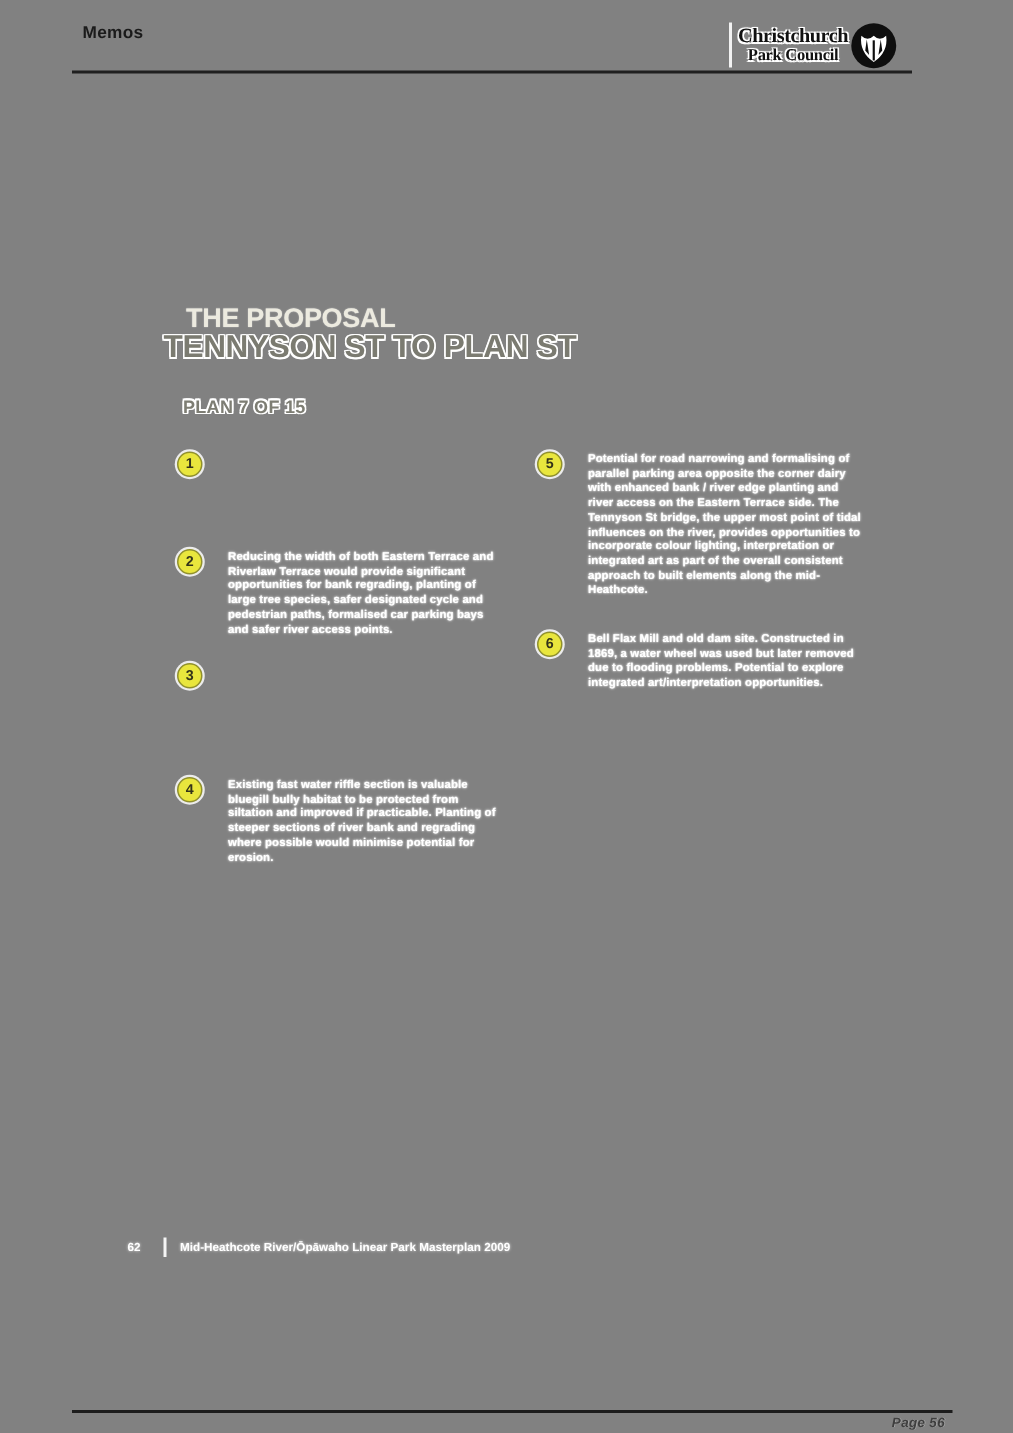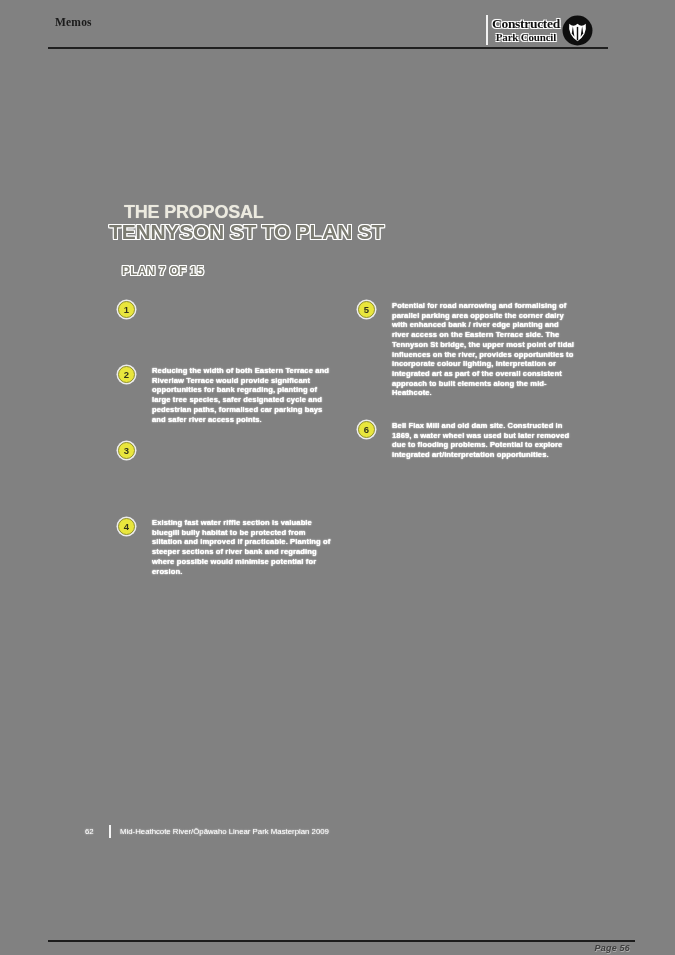--- a/index.html
+++ b/index.html
@@ -14,21 +14,20 @@
   }
   .abs { position: absolute; }
 
   
   .memos {
     left: 55px; top: 16px;
     font-size: 11.5px;
     font-weight: bold;
     color: #1b1b1b;
     letter-spacing: 0.2px;
-    font-family: Liberation Serif, serif;
   }
   .header-rule {
     left: 48px; top: 47px;
     width: 560px; height: 2px;
     background: #1f1f1f;
   }
 
   
   .logo {
     left: 486px; top: 13px;
@@ -116,21 +115,21 @@
   .i5 { left: 358px; top: 301px; }
   .i6 { left: 358px; top: 421px; }
 
   
   .footer {
     left: 85px; top: 825px;
     display: flex;
     align-items: center;
     color: #ffffff;
     font-size: 7.8px;
-    font-weight: normal;
+    font-weight: bold;
     text-shadow: 0 0 2px rgba(255,255,255,0.8);
     justify-content: space-between;
   }
   .footer-num { width: 24px; }
   .footer-bar {
     width: 2px; height: 13px;
     background: #f5f5f5;
     margin-right: 9px;
   }
 
@@ -151,21 +150,21 @@
   }
 </style>
 </head>
 <body>
 
 <div class="abs memos">Memos</div>
 
 <div class="abs logo">
   <div class="logo-bar"></div>
   <div class="logo-text">
-    <div class="logo-line1">Constructed</div>
+    <div class="logo-line1">Christchurch</div>
     <div class="logo-line2">Park Council</div>
   </div>
   <svg class="logo-emblem" viewBox="0 0 30 30">
     <circle cx="15" cy="15" r="14.5" fill="#0e0e0e"></circle>
     <path d="M7 8.5 Q11 12.5 15 8.5 Q19 12.5 23 8.5 Q24.5 19 15 25.5 Q5.5 19 7 8.5 Z" fill="#ffffff"></path>
     <rect x="14.3" y="11.5" width="1.4" height="13" fill="#0e0e0e"></rect>
     <path d="M10.5 11 L12 21 L9.5 18 Z" fill="#0e0e0e"></path>
     <path d="M19.5 11 L18 21 L20.5 18 Z" fill="#0e0e0e"></path>
   </svg>
 </div>

